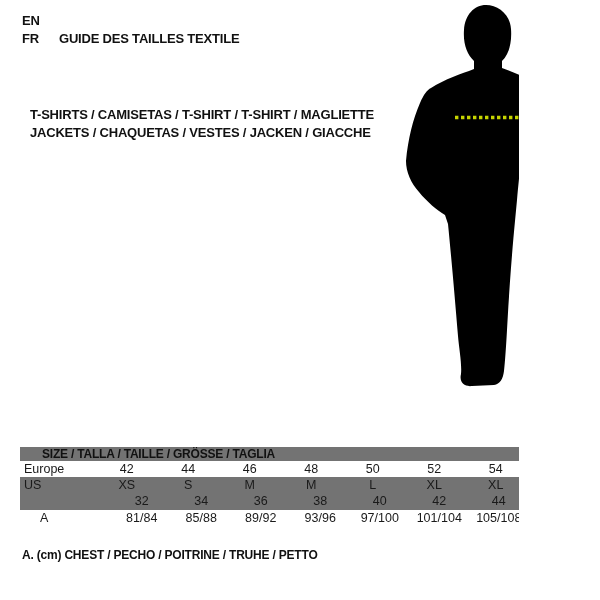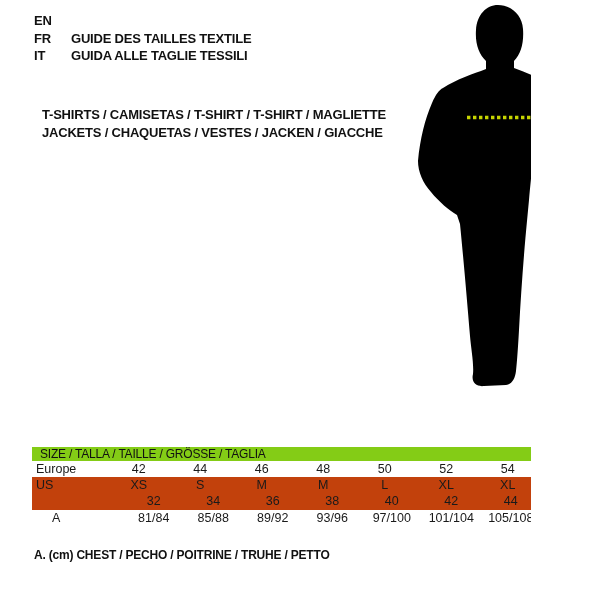--- a/index.html
+++ b/index.html
@@ -1,57 +1,53 @@
 <!DOCTYPE html>
 <html><head>
 <meta charset="utf-8">
 <style>
   html,body{margin:0;padding:0;background:#fff;}
   .canvas{
     position:relative;width:519px;height:600px;background:#fff;overflow:hidden;
-    font-family:"Liberation Sans",sans-serif;color:#111;margin-left:12px;
+    font-family:"Liberation Sans",sans-serif;color:#111;
   }
   
   .lang-list{position:absolute;left:22px;top:12px;}
   .lang-row{display:flex;font-weight:bold;font-size:13px;line-height:17.5px;letter-spacing:-0.2px;}
   .lang-code{width:37px;flex:0 0 37px;}
   
   .category{position:absolute;left:30px;top:106px;font-weight:bold;font-size:13px;line-height:17.5px;letter-spacing:-0.2px;}
   
   .figure-wrap{position:absolute;left:400px;top:0;width:200px;height:400px;}
   
   .section-title{position:absolute;left:22px;top:420px;font-weight:bold;font-size:12.5px;letter-spacing:-0.2px;}
   
   .size-table{position:absolute;left:20px;top:447px;width:568px;font-size:12.5px;}
-  .table-header{background:#84cc16;font-weight:normal;letter-spacing:-0.2px;font-size:12px;
-    height:14px;line-height:14px;padding-left:8px;}
+  .table-header{background:#737373;font-weight:bold;letter-spacing:-0.2px;font-size:12px;
+    height:14px;line-height:14px;padding-left:22px;}
   .t-row{display:flex;height:16px;line-height:16px;align-items:center;}
-  .t-row.shaded{background:#c2410c;align-items:center;}
+  .t-row.shaded{background:#737373;align-items:center;}
   .t-row.tall{height:17px;line-height:17px;padding-left:16px;}
   .t-label{flex:0 0 72px;padding-left:4px;color:#1a1a1a;}
   .t-cell{flex:1;text-align:center;color:#1a1a1a;}
   
   .footnote{position:absolute;left:22px;top:548px;font-weight:bold;font-size:12px;letter-spacing:-0.2px;}
 </style>
 </head>
 <body>
 
 <div class="canvas">
 
   <div class="lang-list">
     <div class="lang-row">
       <span class="lang-code">EN</span>
     </div>
     <div class="lang-row">
       <span class="lang-code">FR</span>
       <span class="lang-label">GUIDE DES TAILLES TEXTILE</span>
-    </div>
-    <div class="lang-row">
-      <span class="lang-code">IT</span>
-      <span class="lang-label">GUIDA ALLE TAGLIE TESSILI</span>
     </div>
   </div>
 
   <div class="category">
     <div>T-SHIRTS / CAMISETAS / T-SHIRT / T-SHIRT / MAGLIETTE</div>
     <div>JACKETS / CHAQUETAS / VESTES / JACKEN / GIACCHE</div>
   </div>
 
   <div class="figure-wrap">
     <svg width="200" height="400" viewBox="0 0 200 400">

